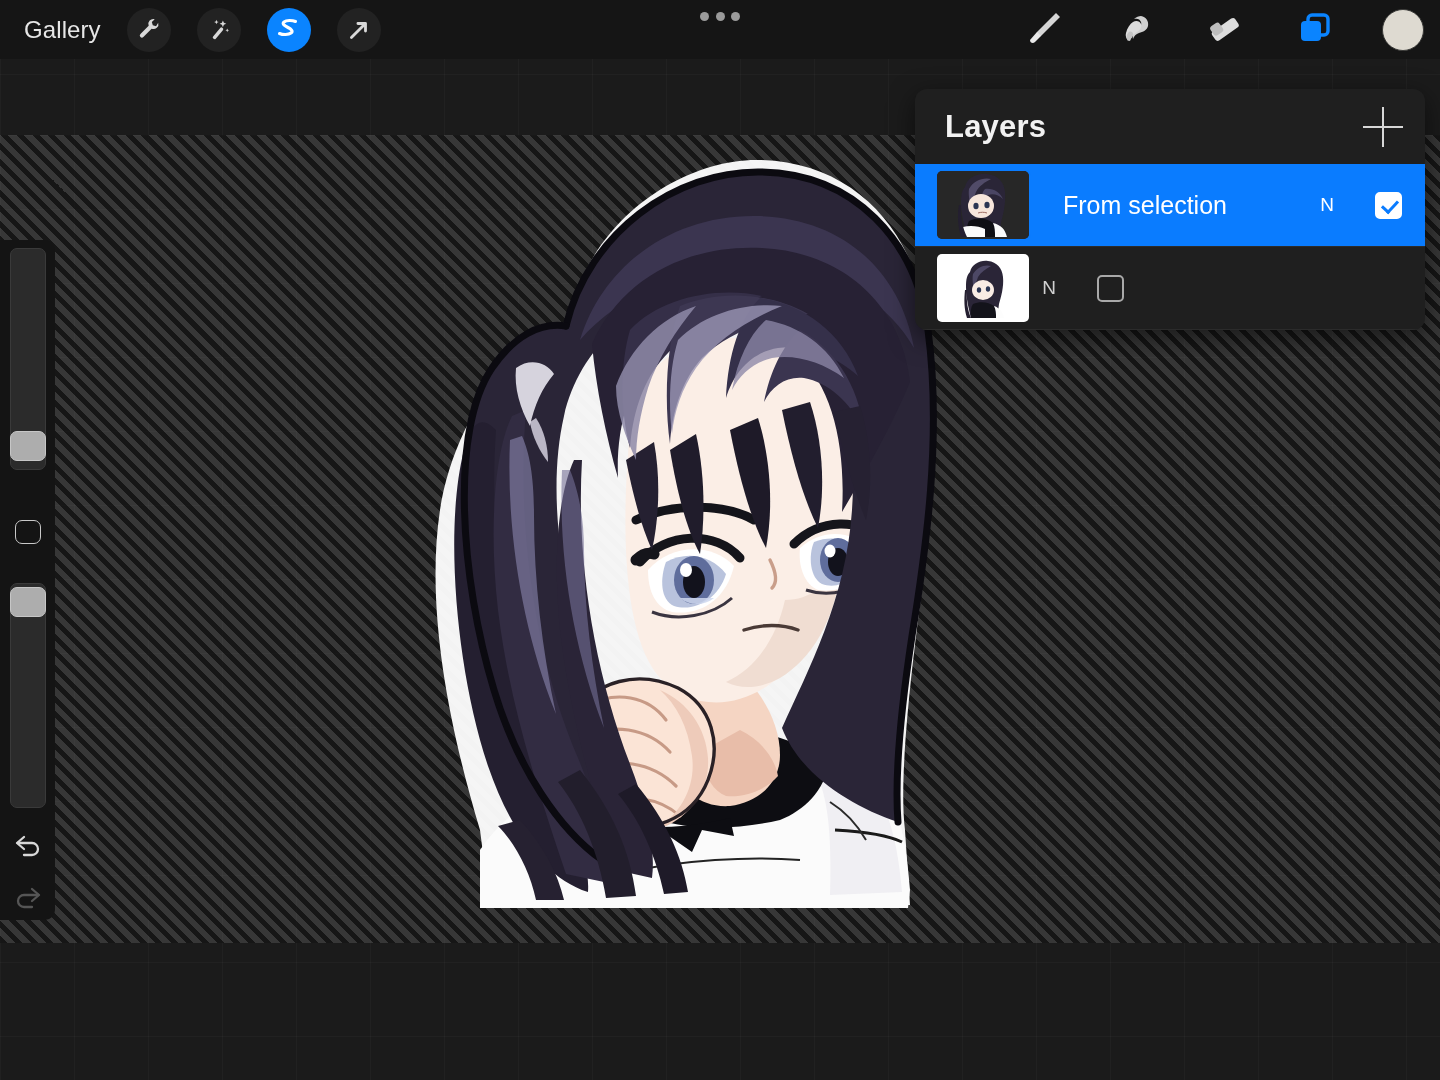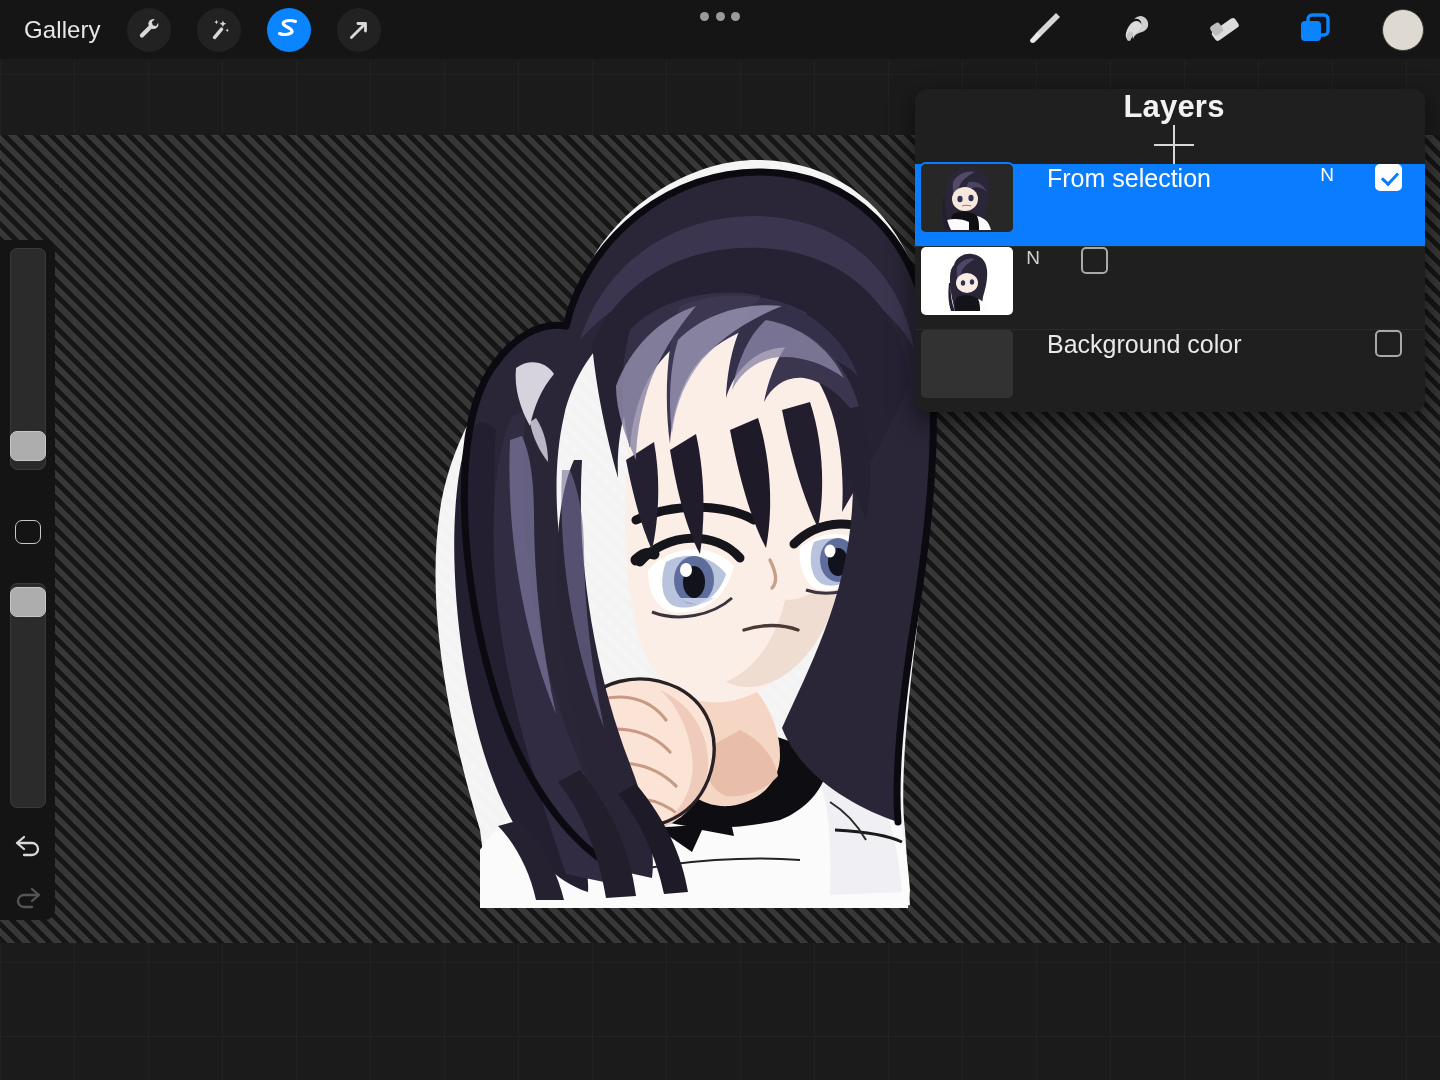--- a/index.html
+++ b/index.html
@@ -105,35 +105,36 @@
 
   
   .layers-panel{
     position:absolute; right:15px; top:89px; width:510px;
     background:#1f1f1f; border-radius:12px;
     overflow:hidden; z-index:45;
     box-shadow:0 8px 26px rgba(0,0,0,.55);
   }
   .lp-head{
     height:75px; display:flex; align-items:center;
-    padding:0 22px 0 30px; justify-content:space-between;flex-direction:column;
+    padding:0 22px 0 30px; justify-content:space-between;
   }
   .lp-title{ color:#f2f2f2; font-size:31px; font-weight:bold; letter-spacing:.2px; }
   .plus-btn{
     width:40px; height:40px; position:relative; cursor:pointer;
   }
   .plus-btn:before,.plus-btn:after{
     content:""; position:absolute; background:#d7d7d7;
   }
   .plus-btn:before{ left:0; top:19px; width:40px; height:2.4px; }
   .plus-btn:after{ top:0; left:19px; height:40px; width:2.4px; }
 
   .layer-row{
-    position:relative; height:82px; display:flex; align-items:flex-start;
+    position:relative; height:82px; display:flex; align-items:center;
     cursor:pointer;
+    padding-left:16px;
   }
   .layer-row.sel{ background:#0a7cff; }
   .layer-row .thumb{
     width:92px; height:68px; margin-left:6px; flex:0 0 auto;
     border-radius:5px; overflow:hidden; background:#2a2a2a;
     position:relative;
   }
   .layer-row.sel .thumb{ outline:2px solid #0a7cff; }
   .thumb svg{ position:absolute; left:0; top:0; width:100%; height:100%; }
   .lname{
@@ -489,22 +490,16 @@
           <path d="M57 52 C63 54 66 58 67 64 L59 64 C59 59 59 56 57 52 Z" fill="#fdfdfd"></path>
           <path d="M30 36 C29 47 31 57 34 64 L30 64 C27 55 27 45 28 36 Z" fill="#241f30"></path>
         </svg>
       </div>
       <div class="blend">N</div>
       <div class="chk"></div>
     </div>
 
     <div class="row-div"></div>
 
-    <div class="layer-row">
-      <div class="thumb" style="background:#323232"></div>
-      <div class="lname">Background color</div>
-      <div class="blend"></div>
-      <div class="chk"></div>
-    </div>
 
   </div>
 
 </div>
 
 </body></html>

